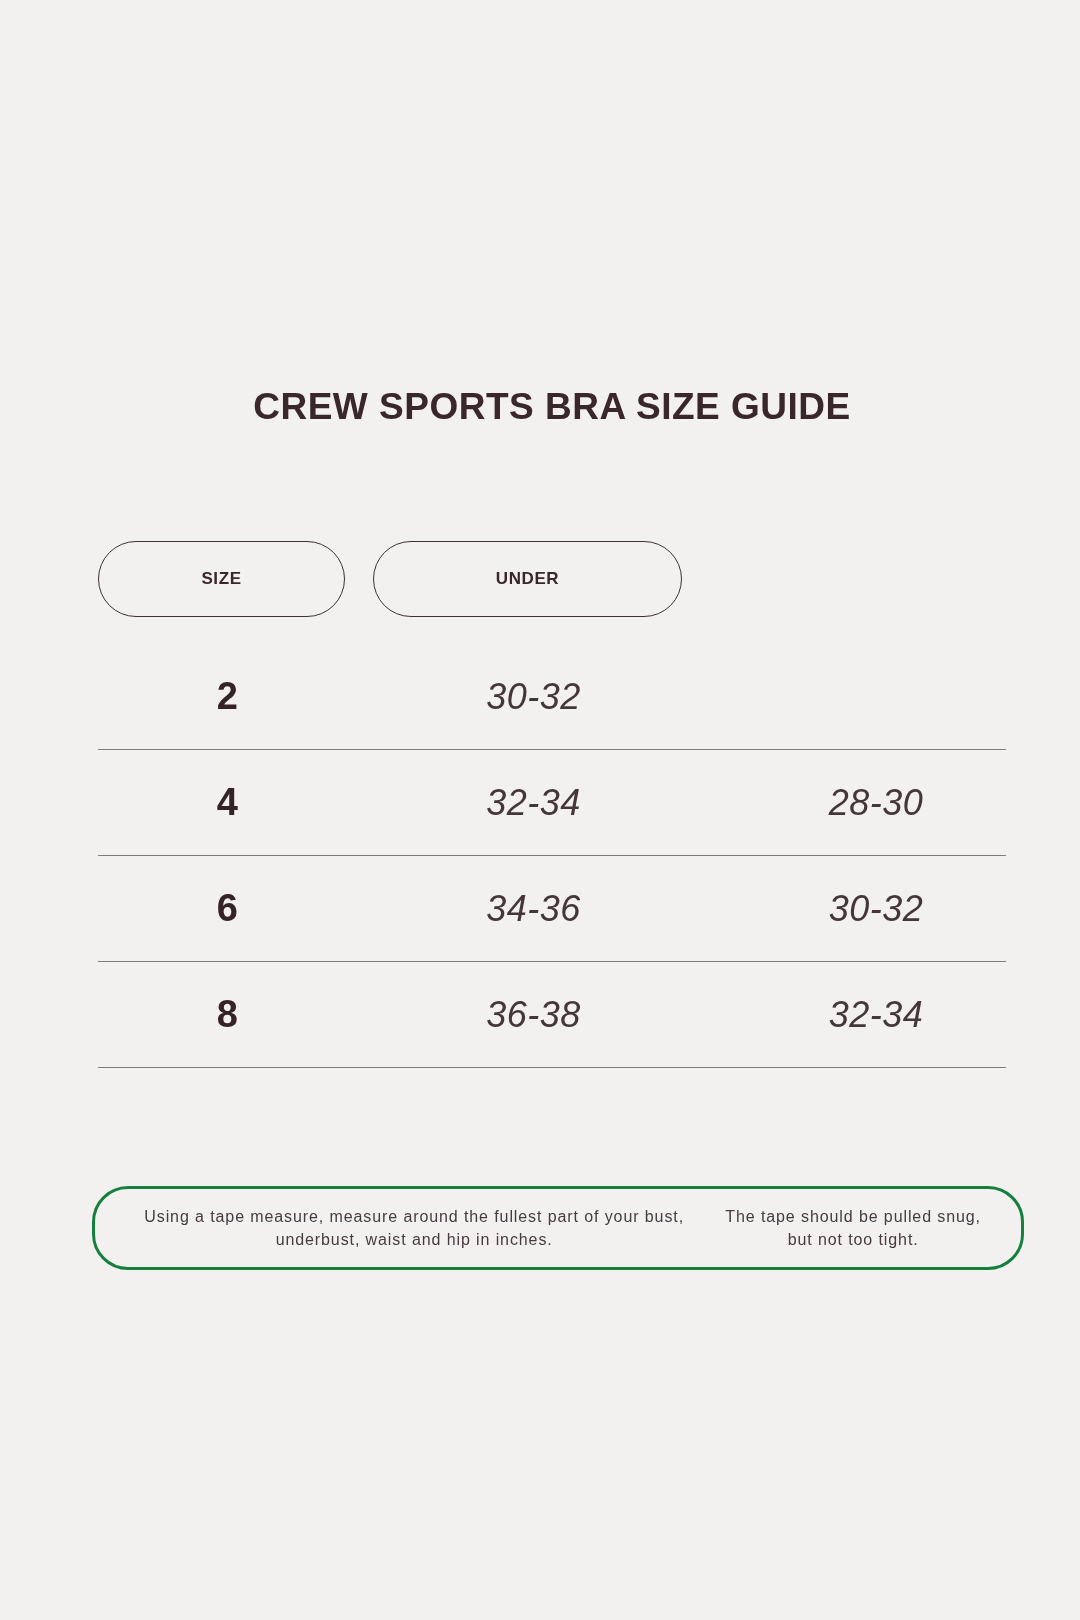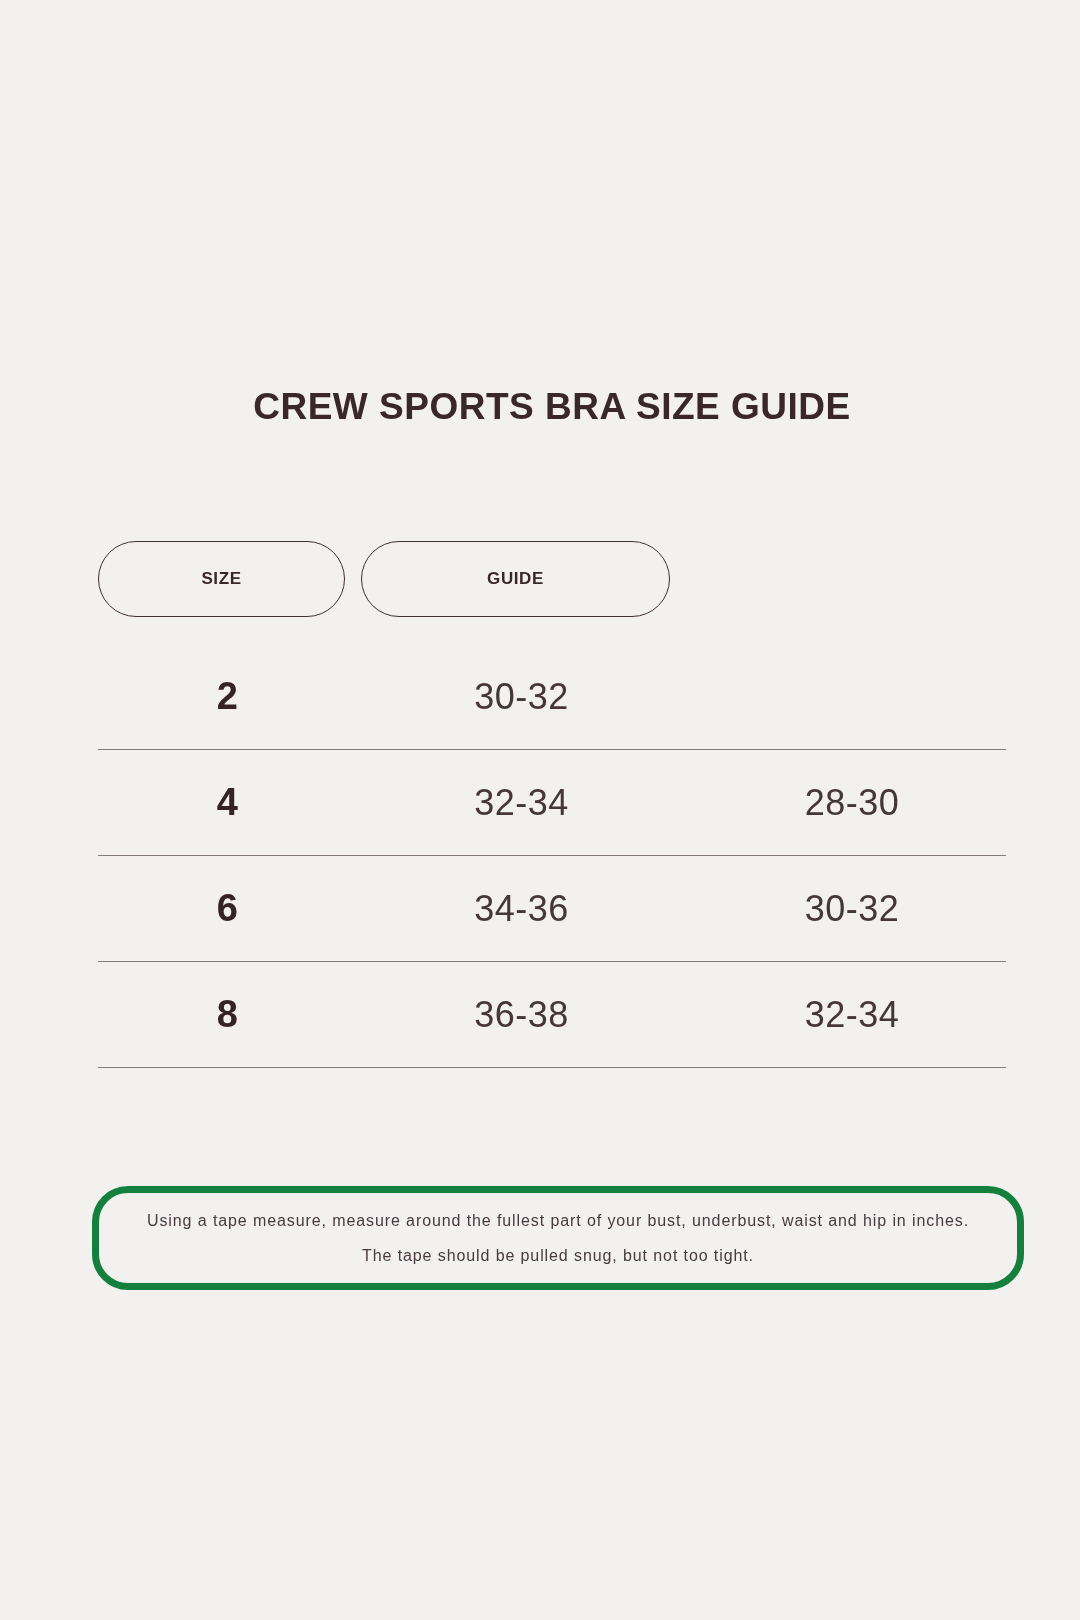--- a/index.html
+++ b/index.html
@@ -34,21 +34,21 @@
   .content {
     position: absolute;
     top: 517px;
     left: 74px;
     width: 932px;
   }
 
   .grid3 {
     display: grid;
     grid-template-columns: 247px 309px 320px;
-    column-gap: 16px;
+    column-gap: 28px;
   }
 
   .pill-header {
     height: 76px;
     border: 1px solid #3e3036;
     border-radius: 40px;
     display: flex;
     align-items: center;
     justify-content: center;
     font-size: 17px;
@@ -74,30 +74,30 @@
   .cell-size {
     font-size: 38px;
     font-weight: bold;
     color: #362328;
   }
 
   .cell-value {
     font-size: 36px;
     font-weight: normal;
     color: #44363b;
+    font-style: italic;
   }
 
   .note-pill {
     margin-top: 112px;
     width: 932px;
     min-height: 66px;
-    border: 7px solid #15803d;
+    border: 3px solid #15803d;
     border-radius: 36px;
     display: flex;
-    flex-direction: column;
     align-items: center;
     justify-content: center;
     padding: 10px 24px;
     text-align: center;
   }
 
   .note-line {
     font-size: 16px;
     line-height: 23px;
     letter-spacing: 0.9px;
@@ -108,21 +108,21 @@
 <body>
 
 <div class="page">
 
   <div class="title">CREW SPORTS BRA SIZE GUIDE</div>
 
   <div class="content">
 
     <div class="grid3">
       <div class="pill-header">SIZE</div>
-      <div class="pill-header">GUIDE</div>
+      <div class="pill-header">UNDER</div>
     </div>
 
     <div class="table-body">
 
       <div class="grid3 table-row">
         <div class="cell cell-size">2</div>
         <div class="cell cell-value">30-32</div>
       </div>
 
       <div class="grid3 table-row">

